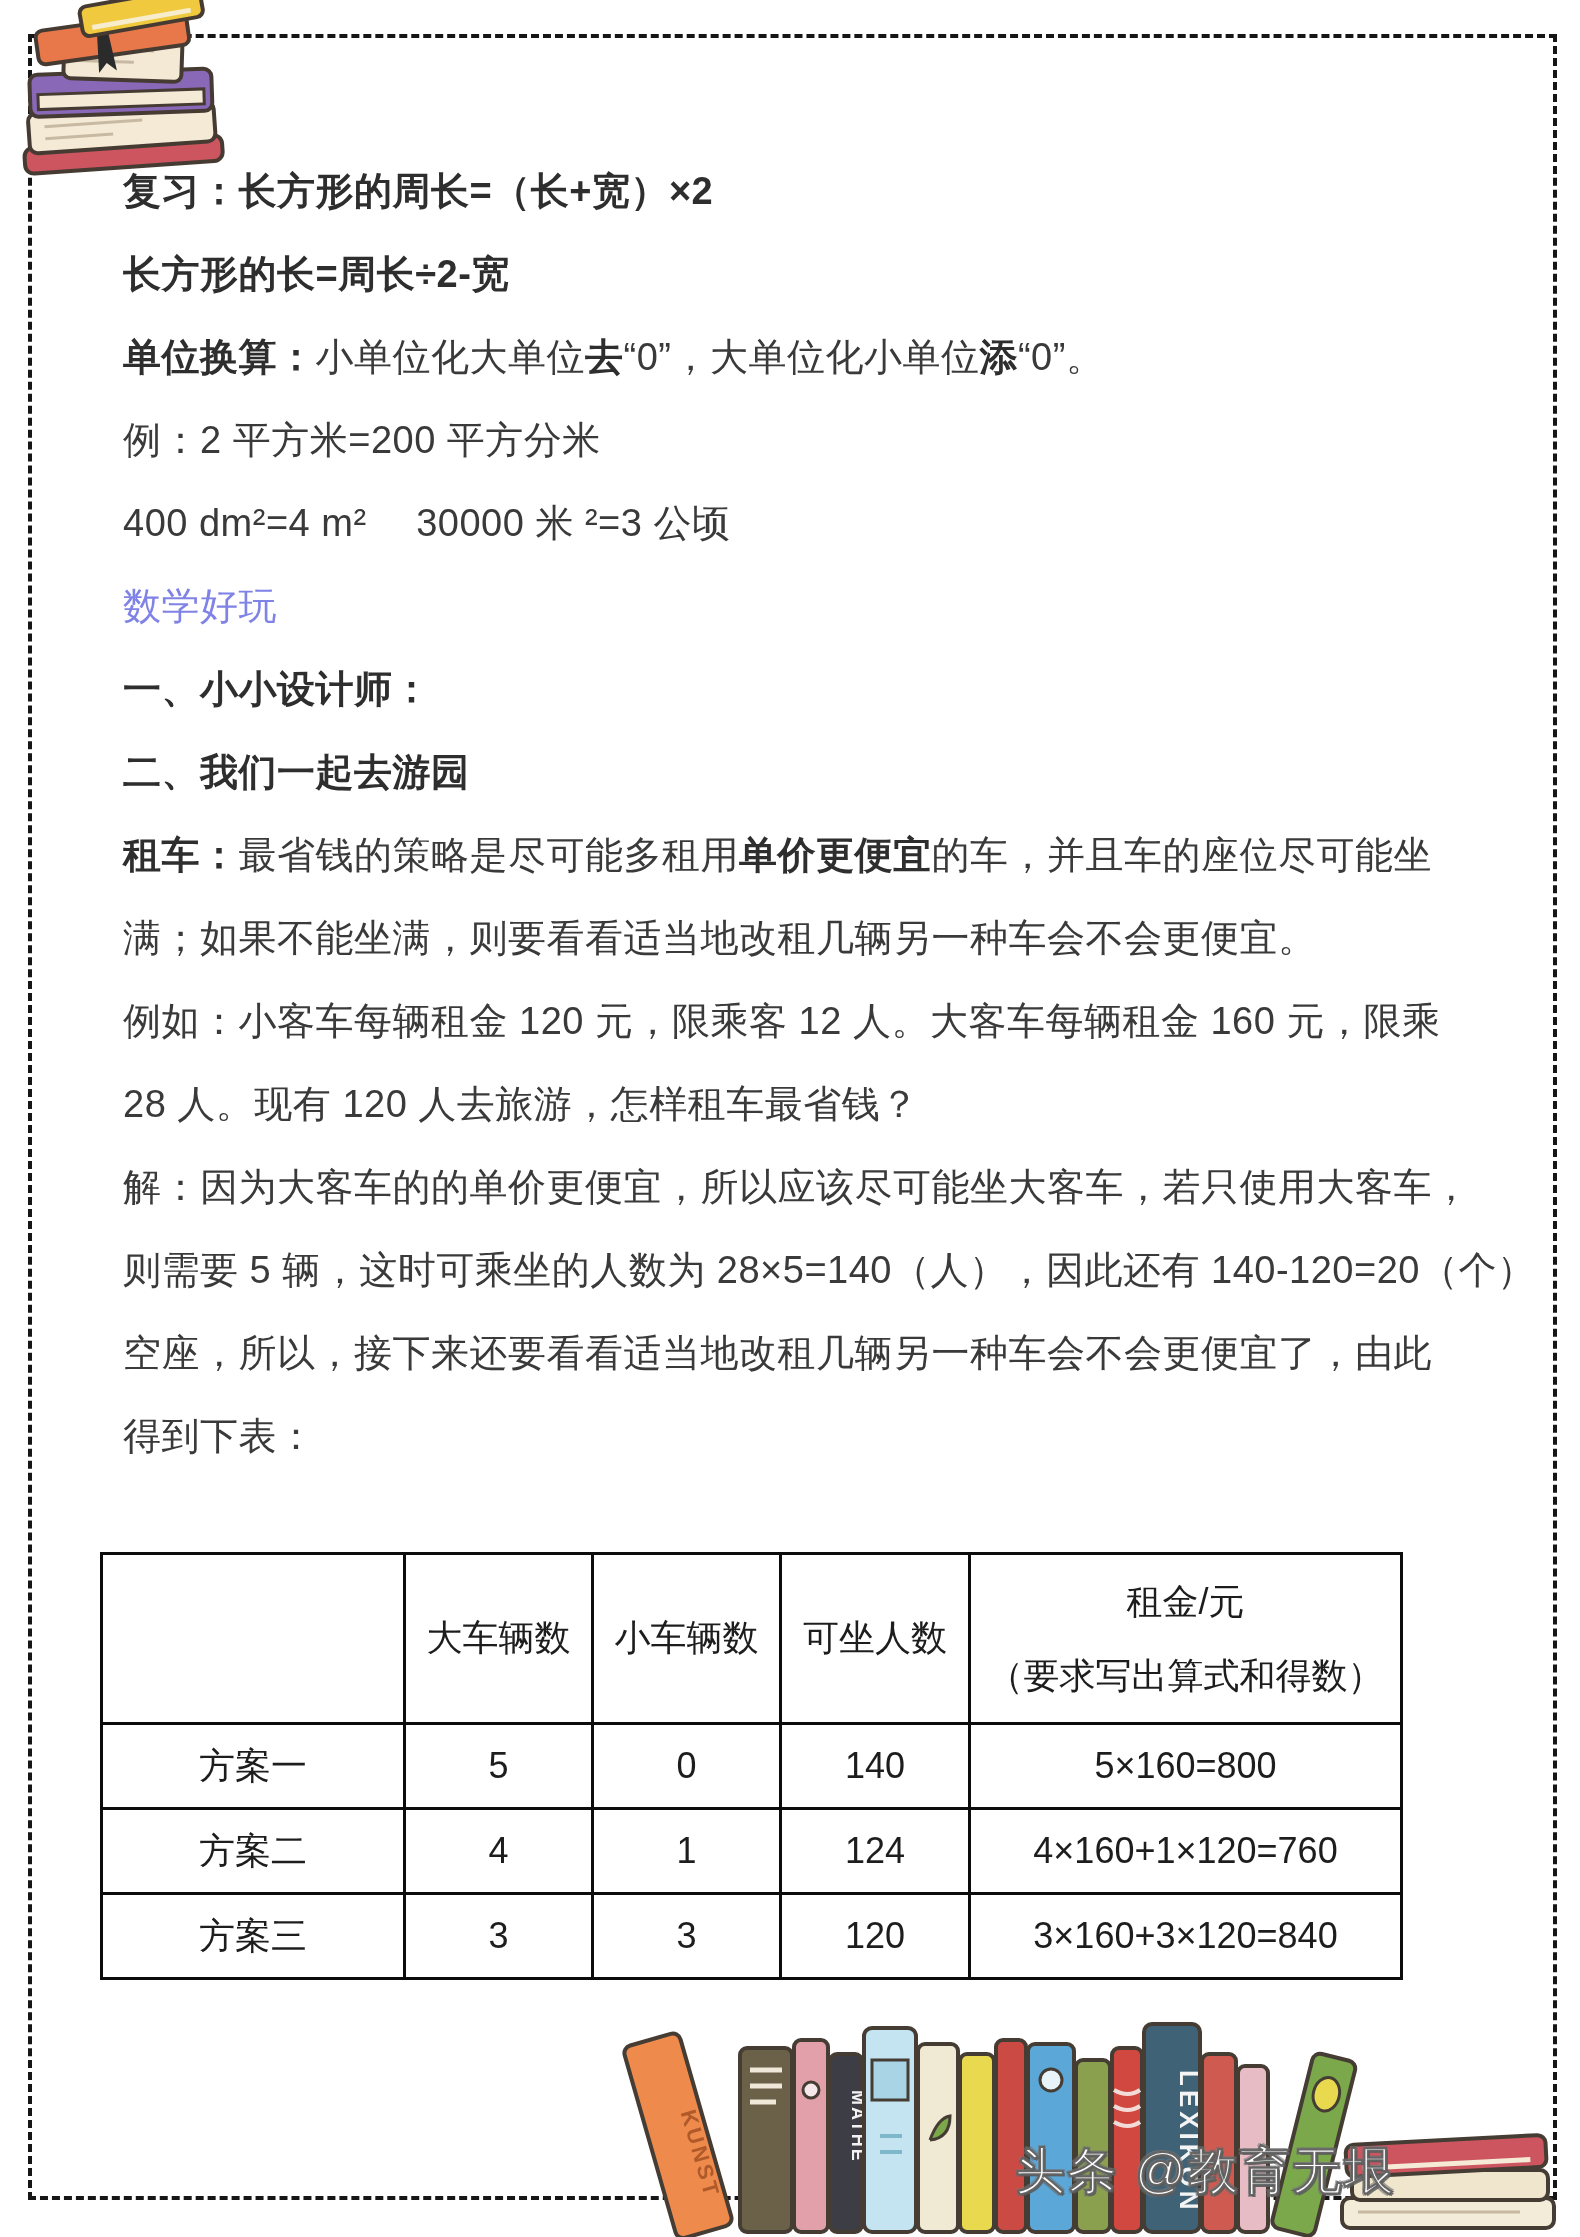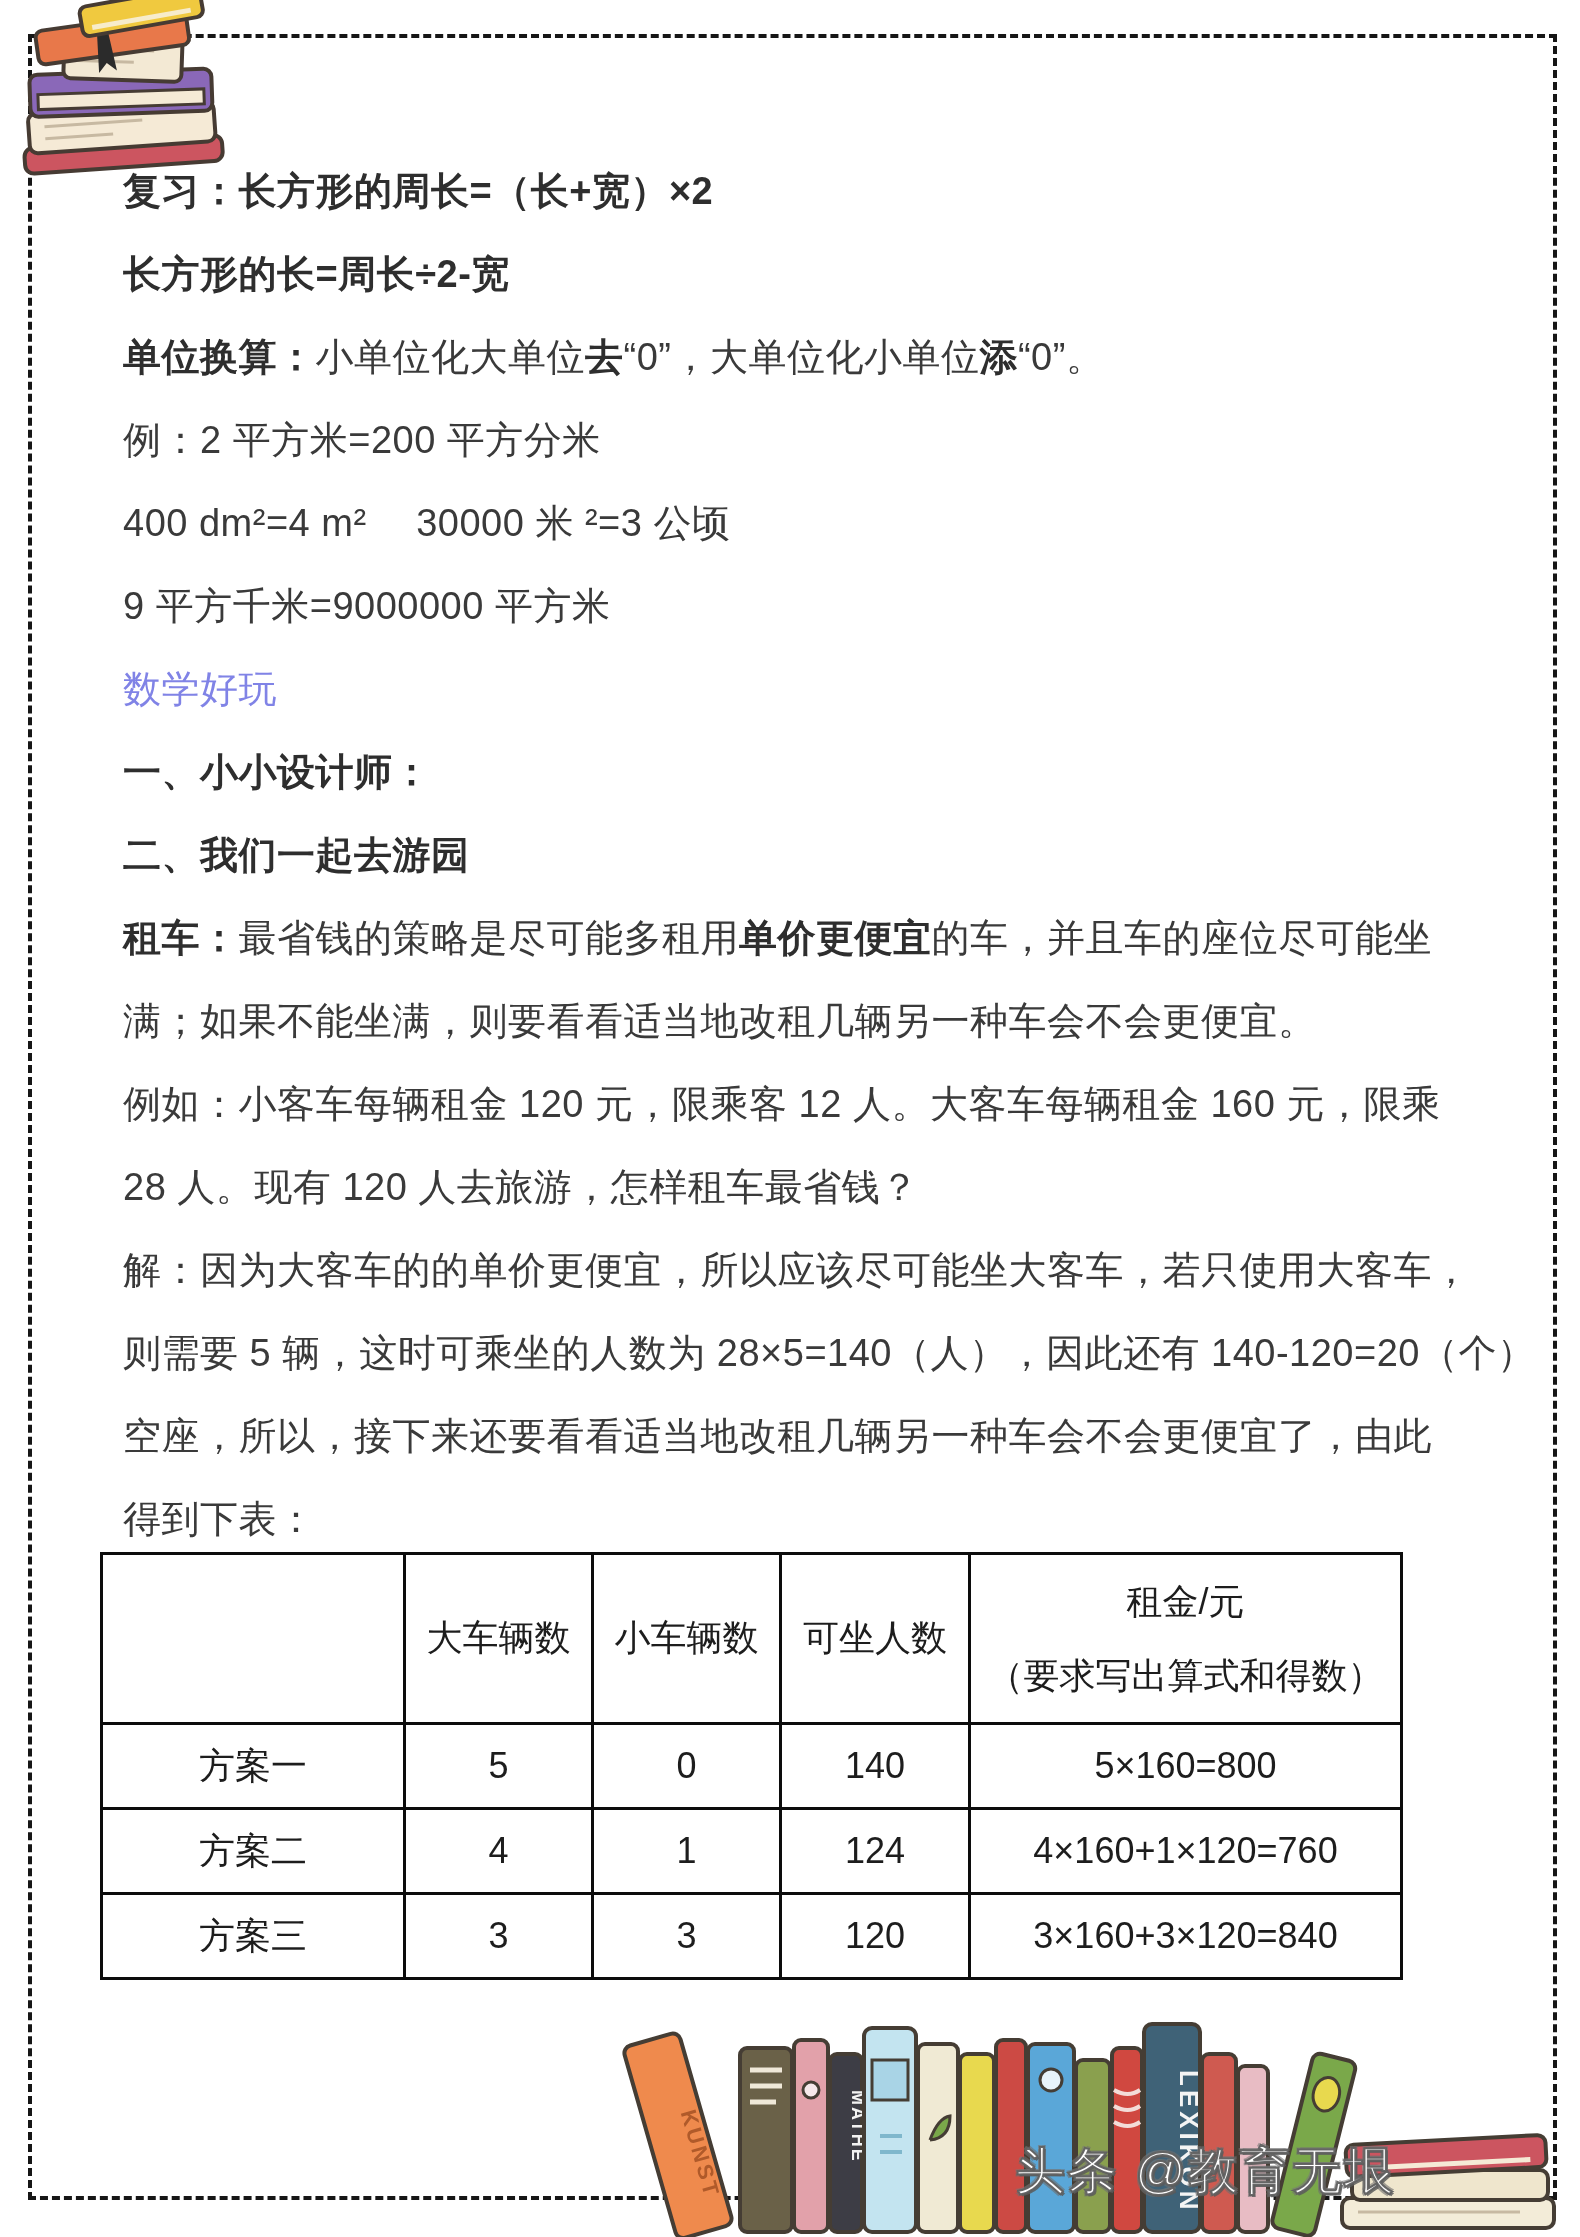--- a/index.html
+++ b/index.html
@@ -50,21 +50,20 @@
 <div id="stage">
 
   <div class="frame"></div>
 
   <div class="content">
       <div class="doc-line"><span class="b">复习：长方形的周长=（长+宽）×2</span></div>
       <div class="doc-line"><span class="b">长方形的长=周长÷2-宽</span></div>
       <div class="doc-line"><span class="b">单位换算：</span><span>小单位化大单位</span><span class="b">去</span><span>“0”，大单位化小单位</span><span class="b">添</span><span>“0”。</span></div>
       <div class="doc-line"><span>例：2 平方米=200 平方分米</span></div>
       <div class="doc-line"><span>400 dm²=4 m²　 30000 米 ²=3 公顷</span></div>
-      <div class="doc-line"><span>9 平方千米=9000000 平方米</span></div>
       <div class="doc-line" style="color: rgb(128, 131, 230);"><span>数学好玩</span></div>
       <div class="doc-line"><span class="b">一、小小设计师：</span></div>
       <div class="doc-line"><span class="b">二、我们一起去游园</span></div>
       <div class="doc-line"><span class="b">租车：</span><span>最省钱的策略是尽可能多租用</span><span class="b">单价更便宜</span><span>的车，并且车的座位尽可能坐</span></div>
       <div class="doc-line"><span>满；如果不能坐满，则要看看适当地改租几辆另一种车会不会更便宜。</span></div>
       <div class="doc-line"><span>例如：小客车每辆租金 120 元，限乘客 12 人。大客车每辆租金 160 元，限乘</span></div>
       <div class="doc-line"><span>28 人。现有 120 人去旅游，怎样租车最省钱？</span></div>
       <div class="doc-line"><span>解：因为大客车的的单价更便宜，所以应该尽可能坐大客车，若只使用大客车，</span></div>
       <div class="doc-line"><span>则需要 5 辆，这时可乘坐的人数为 28×5=140（人），因此还有 140-120=20（个）</span></div>
       <div class="doc-line"><span>空座，所以，接下来还要看看适当地改租几辆另一种车会不会更便宜了，由此</span></div>

